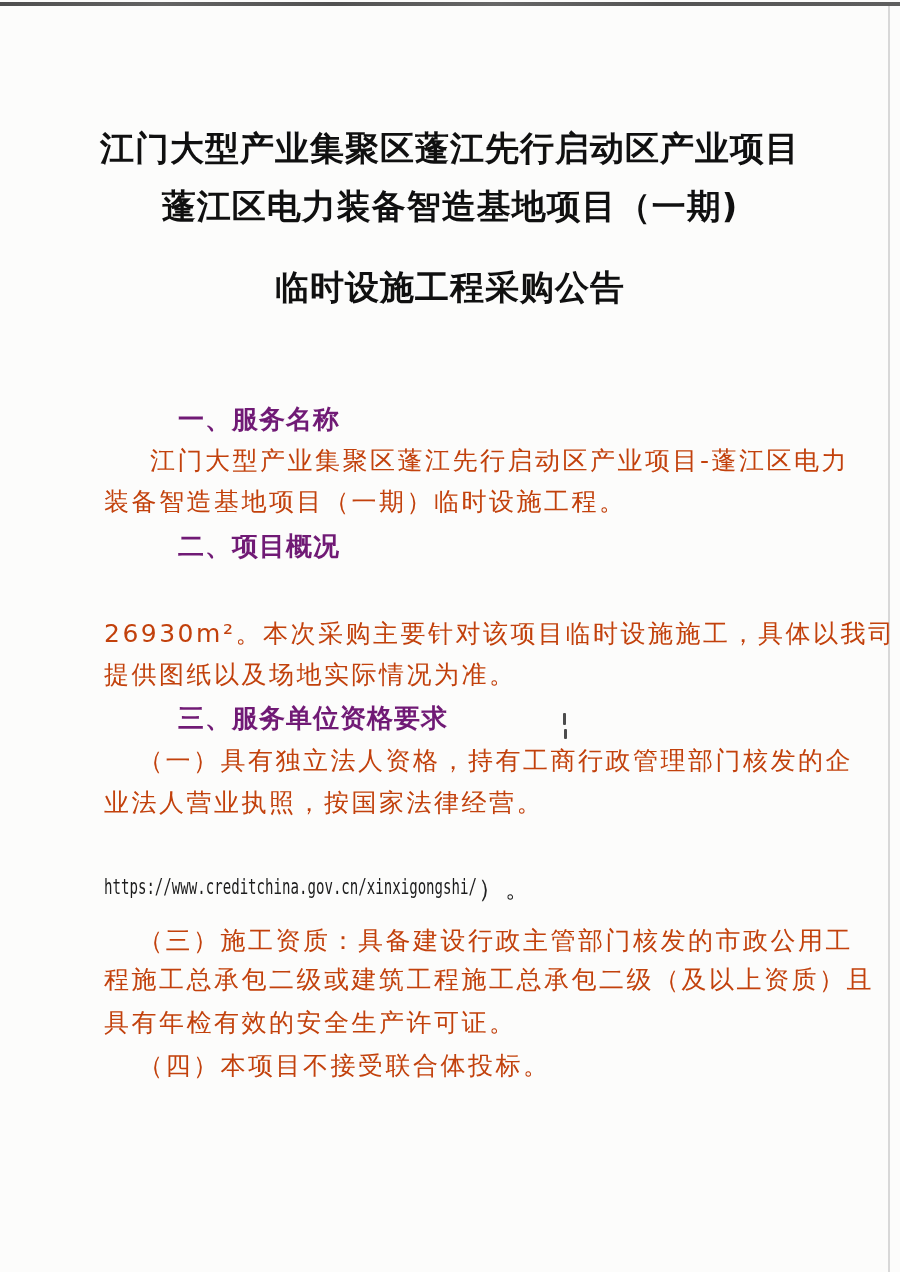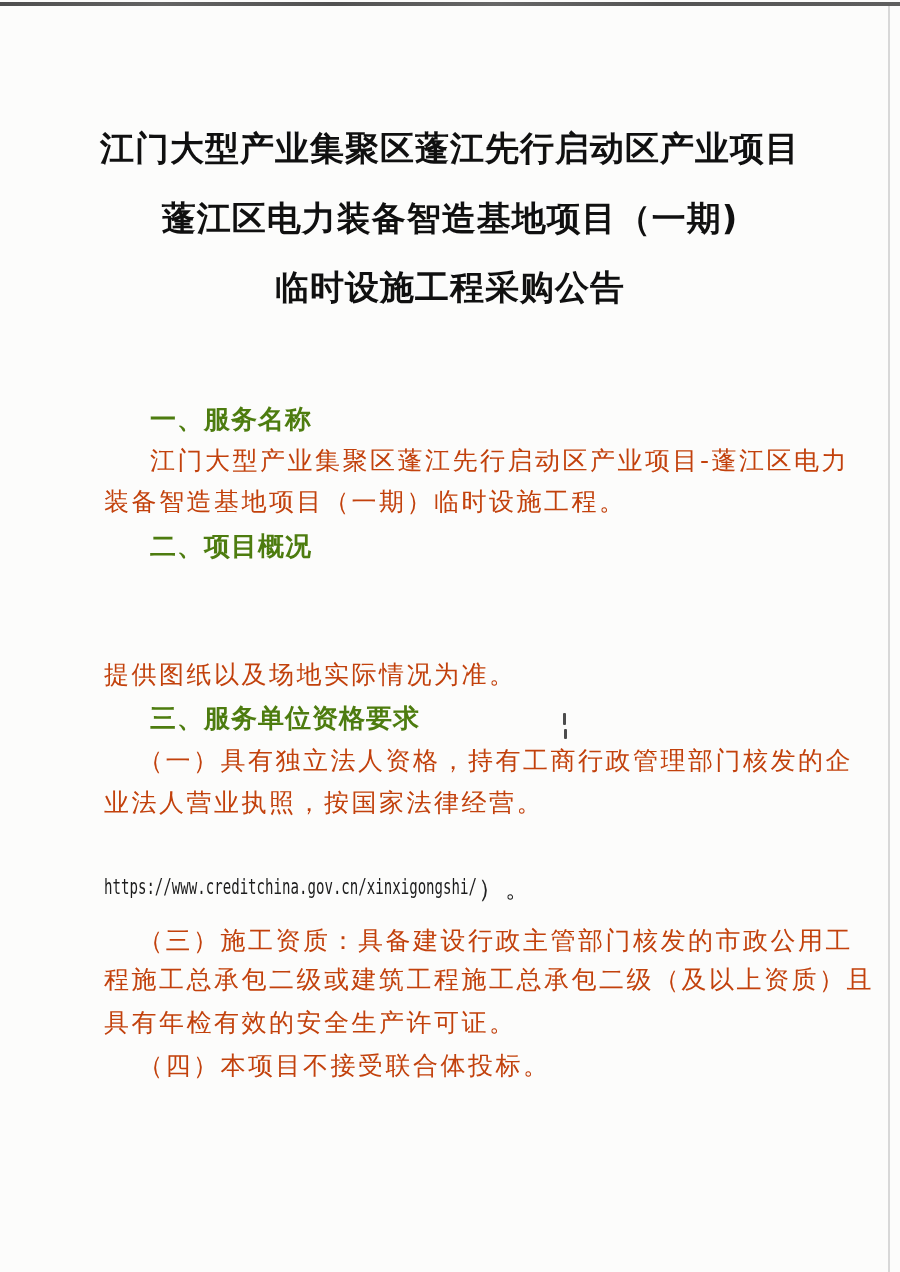--- a/index.html
+++ b/index.html
@@ -43,21 +43,22 @@
     text-align: center;
     font-size: 34px;
     font-weight: 700;
     letter-spacing: 1px;
     color: #101010;
   }
   .heading {
     font-size: 26px;
     font-weight: 700;
     letter-spacing: 1px;
-    color: #4d7c0f;
+    color: #701a75;
+    margin-left: 28px;
   }
   .body-text {
     font-size: 25px;
     font-weight: 400;
     letter-spacing: 2.5px;
     color: #c2410c;
   }
   .url-text {
     display: inline-block;
     font-family: "DejaVu Sans Mono", monospace;
@@ -79,28 +80,29 @@
 <body>
 
 <div class="page">
 
   <div class="top-edge"></div>
   <div class="right-edge"></div>
   <div class="stray-mark-a"></div>
   <div class="stray-mark-b"></div>
 
   <div class="line title" style="top:126px;font-family:Liberation Mono, monospace;">江门大型产业集聚区蓬江先行启动区产业项目</div>
-  <div class="line title" style="top:196px;">蓬江区电力装备智造基地项目（一期)</div>
+  <div class="line title" style="top:184px;">蓬江区电力装备智造基地项目（一期)</div>
   <div class="line title" style="top:265px;">临时设施工程采购公告</div>
 
   <div class="line heading" style="top:402px;left:150px;">一、服务名称</div>
   <div class="line body-text" style="top:444px;left:150px;">江门大型产业集聚区蓬江先行启动区产业项目-蓬江区电力</div>
   <div class="line body-text" style="top:485px;left:104px;">装备智造基地项目（一期）临时设施工程。</div>
 
   <div class="line heading" style="top:529px;left:150px;">二、项目概况</div>
+  <div class="line body-text" style="top:617px;left:104px;">26930m²。本次采购主要针对该项目临时设施施工，具体以我司</div>
   <div class="line body-text" style="top:658px;left:104px;">提供图纸以及场地实际情况为准。</div>
 
   <div class="line heading" style="top:701px;left:150px;">三、服务单位资格要求</div>
   <div class="line body-text" style="top:744px;left:138px;">（一）具有独立法人资格，持有工商行政管理部门核发的企</div>
   <div class="line body-text" style="top:786px;left:104px;">业法人营业执照，按国家法律经营。</div>
 
   <div class="line" style="top:874px;left:104px;">
     <span class="url-text">https://www.creditchina.gov.cn/xinxigongshi/</span>
     <span class="url-close">）。</span>
   </div>

